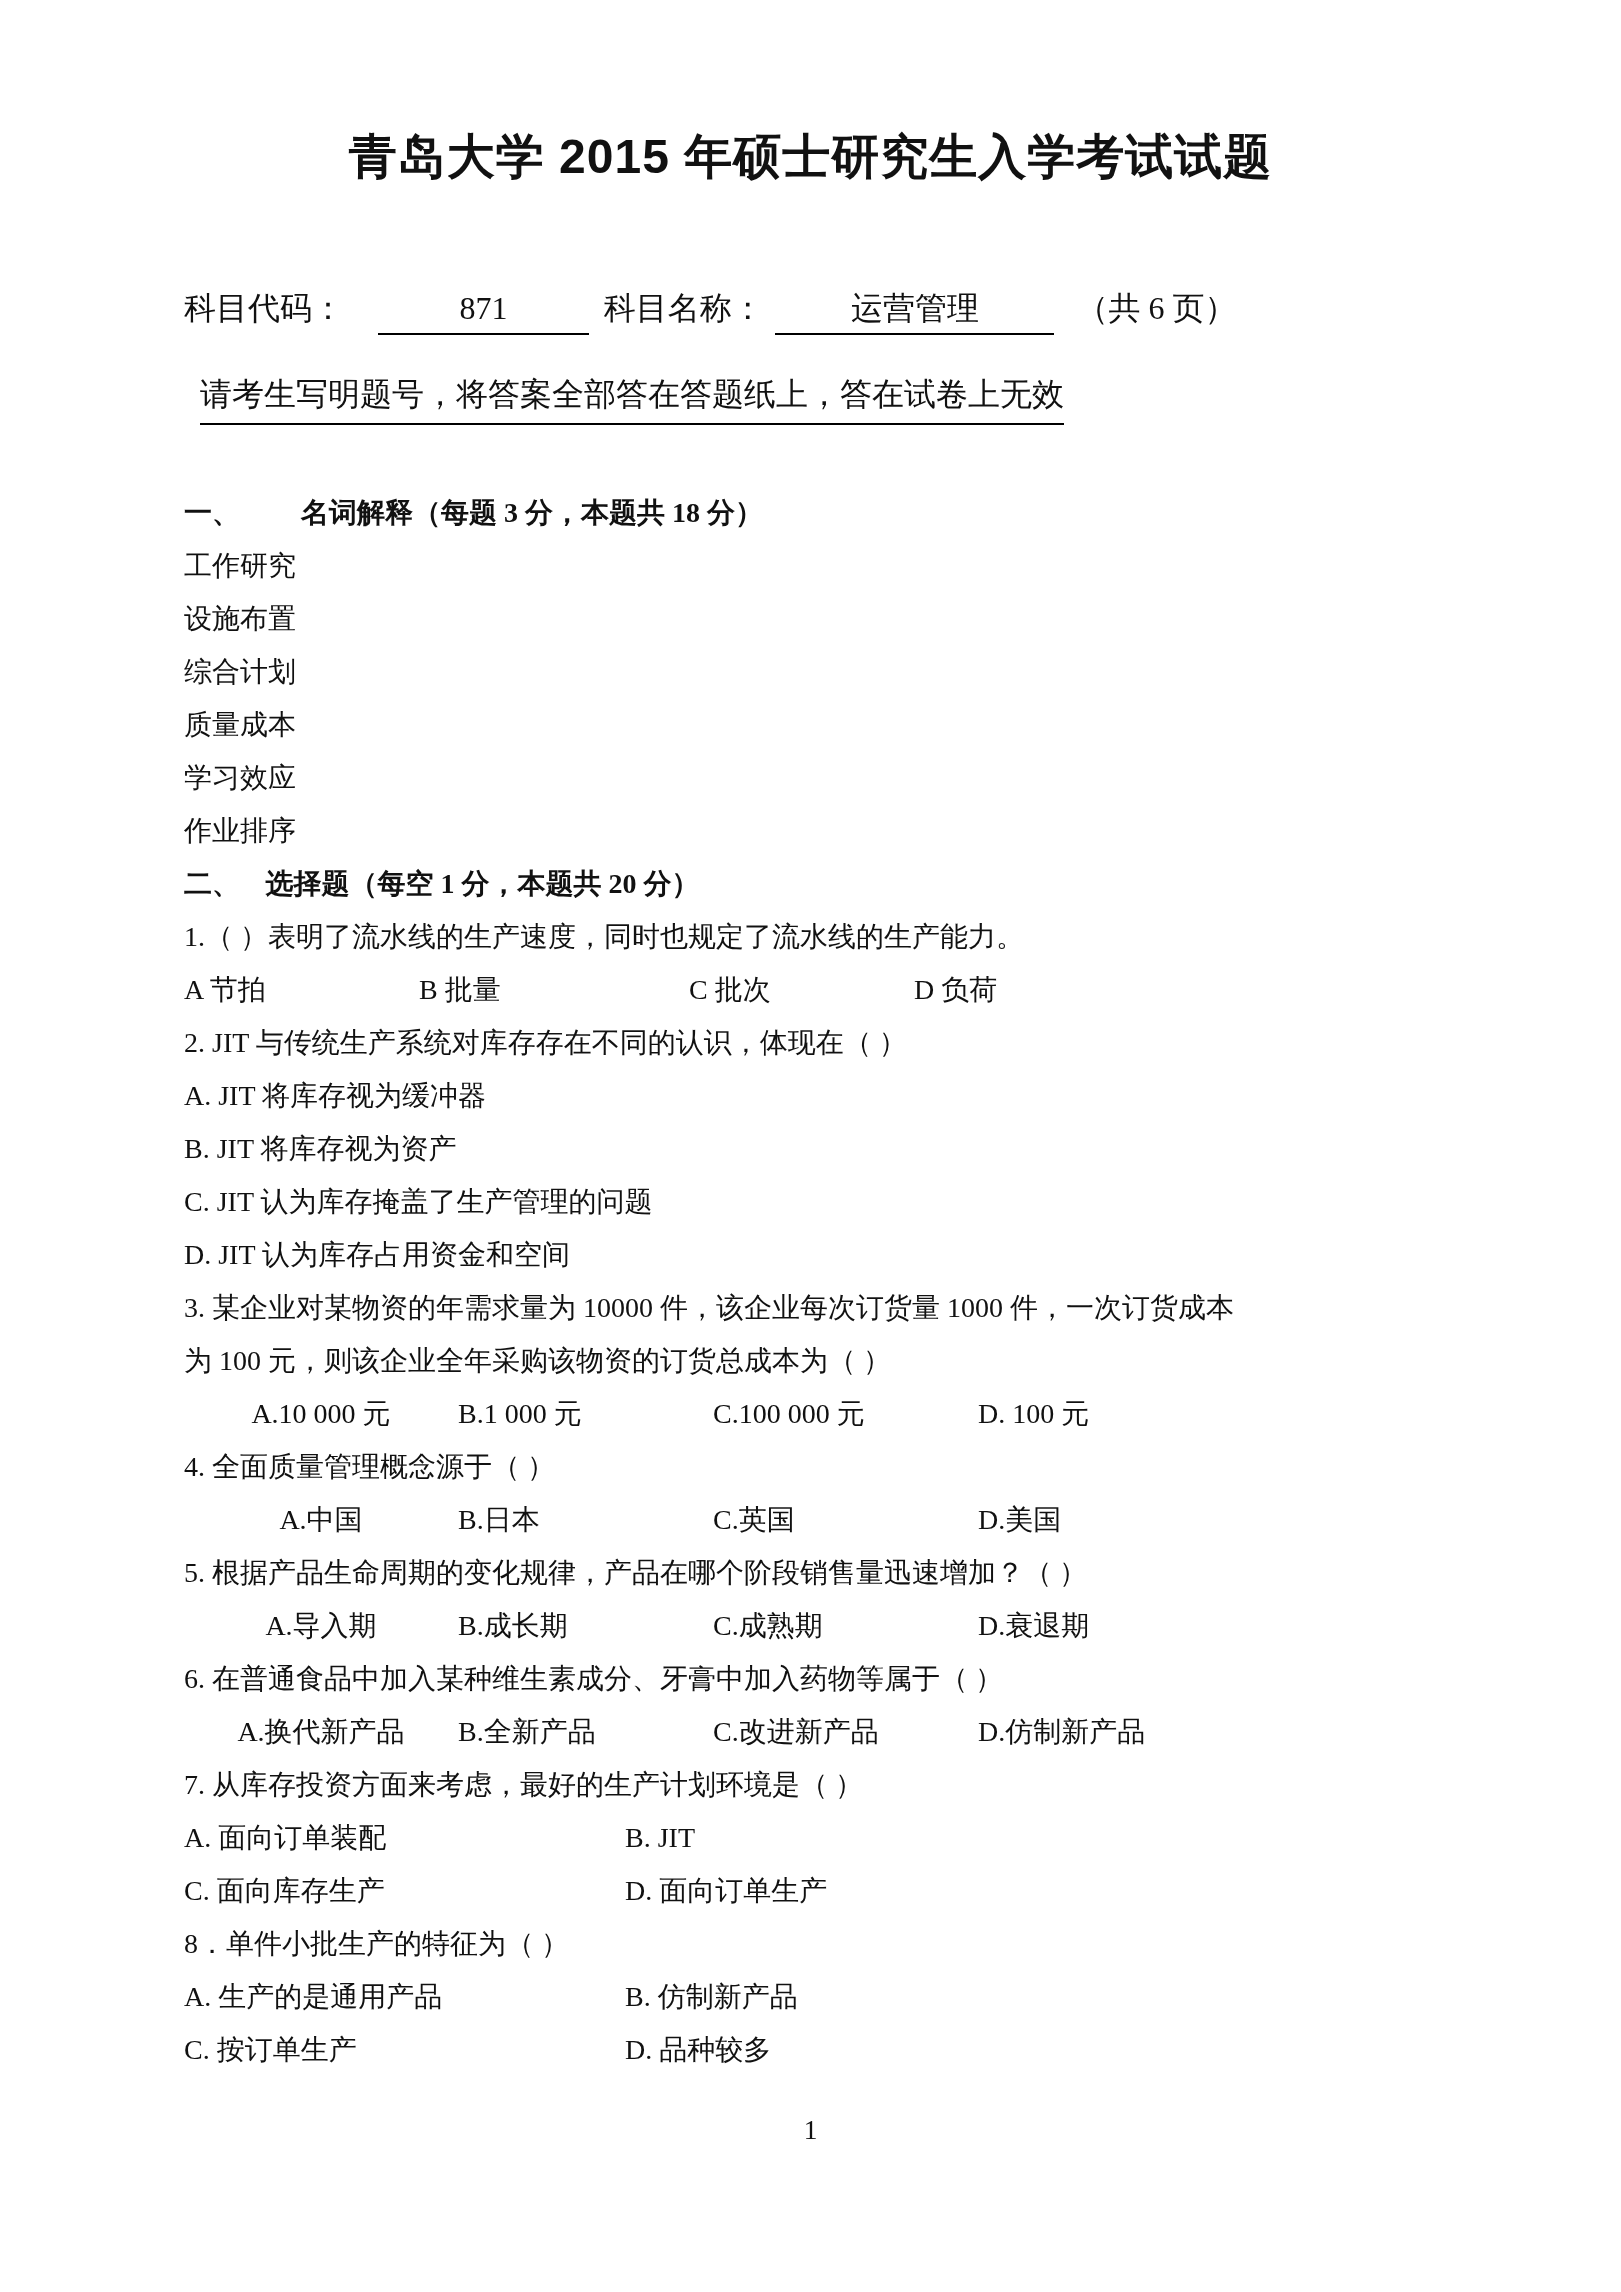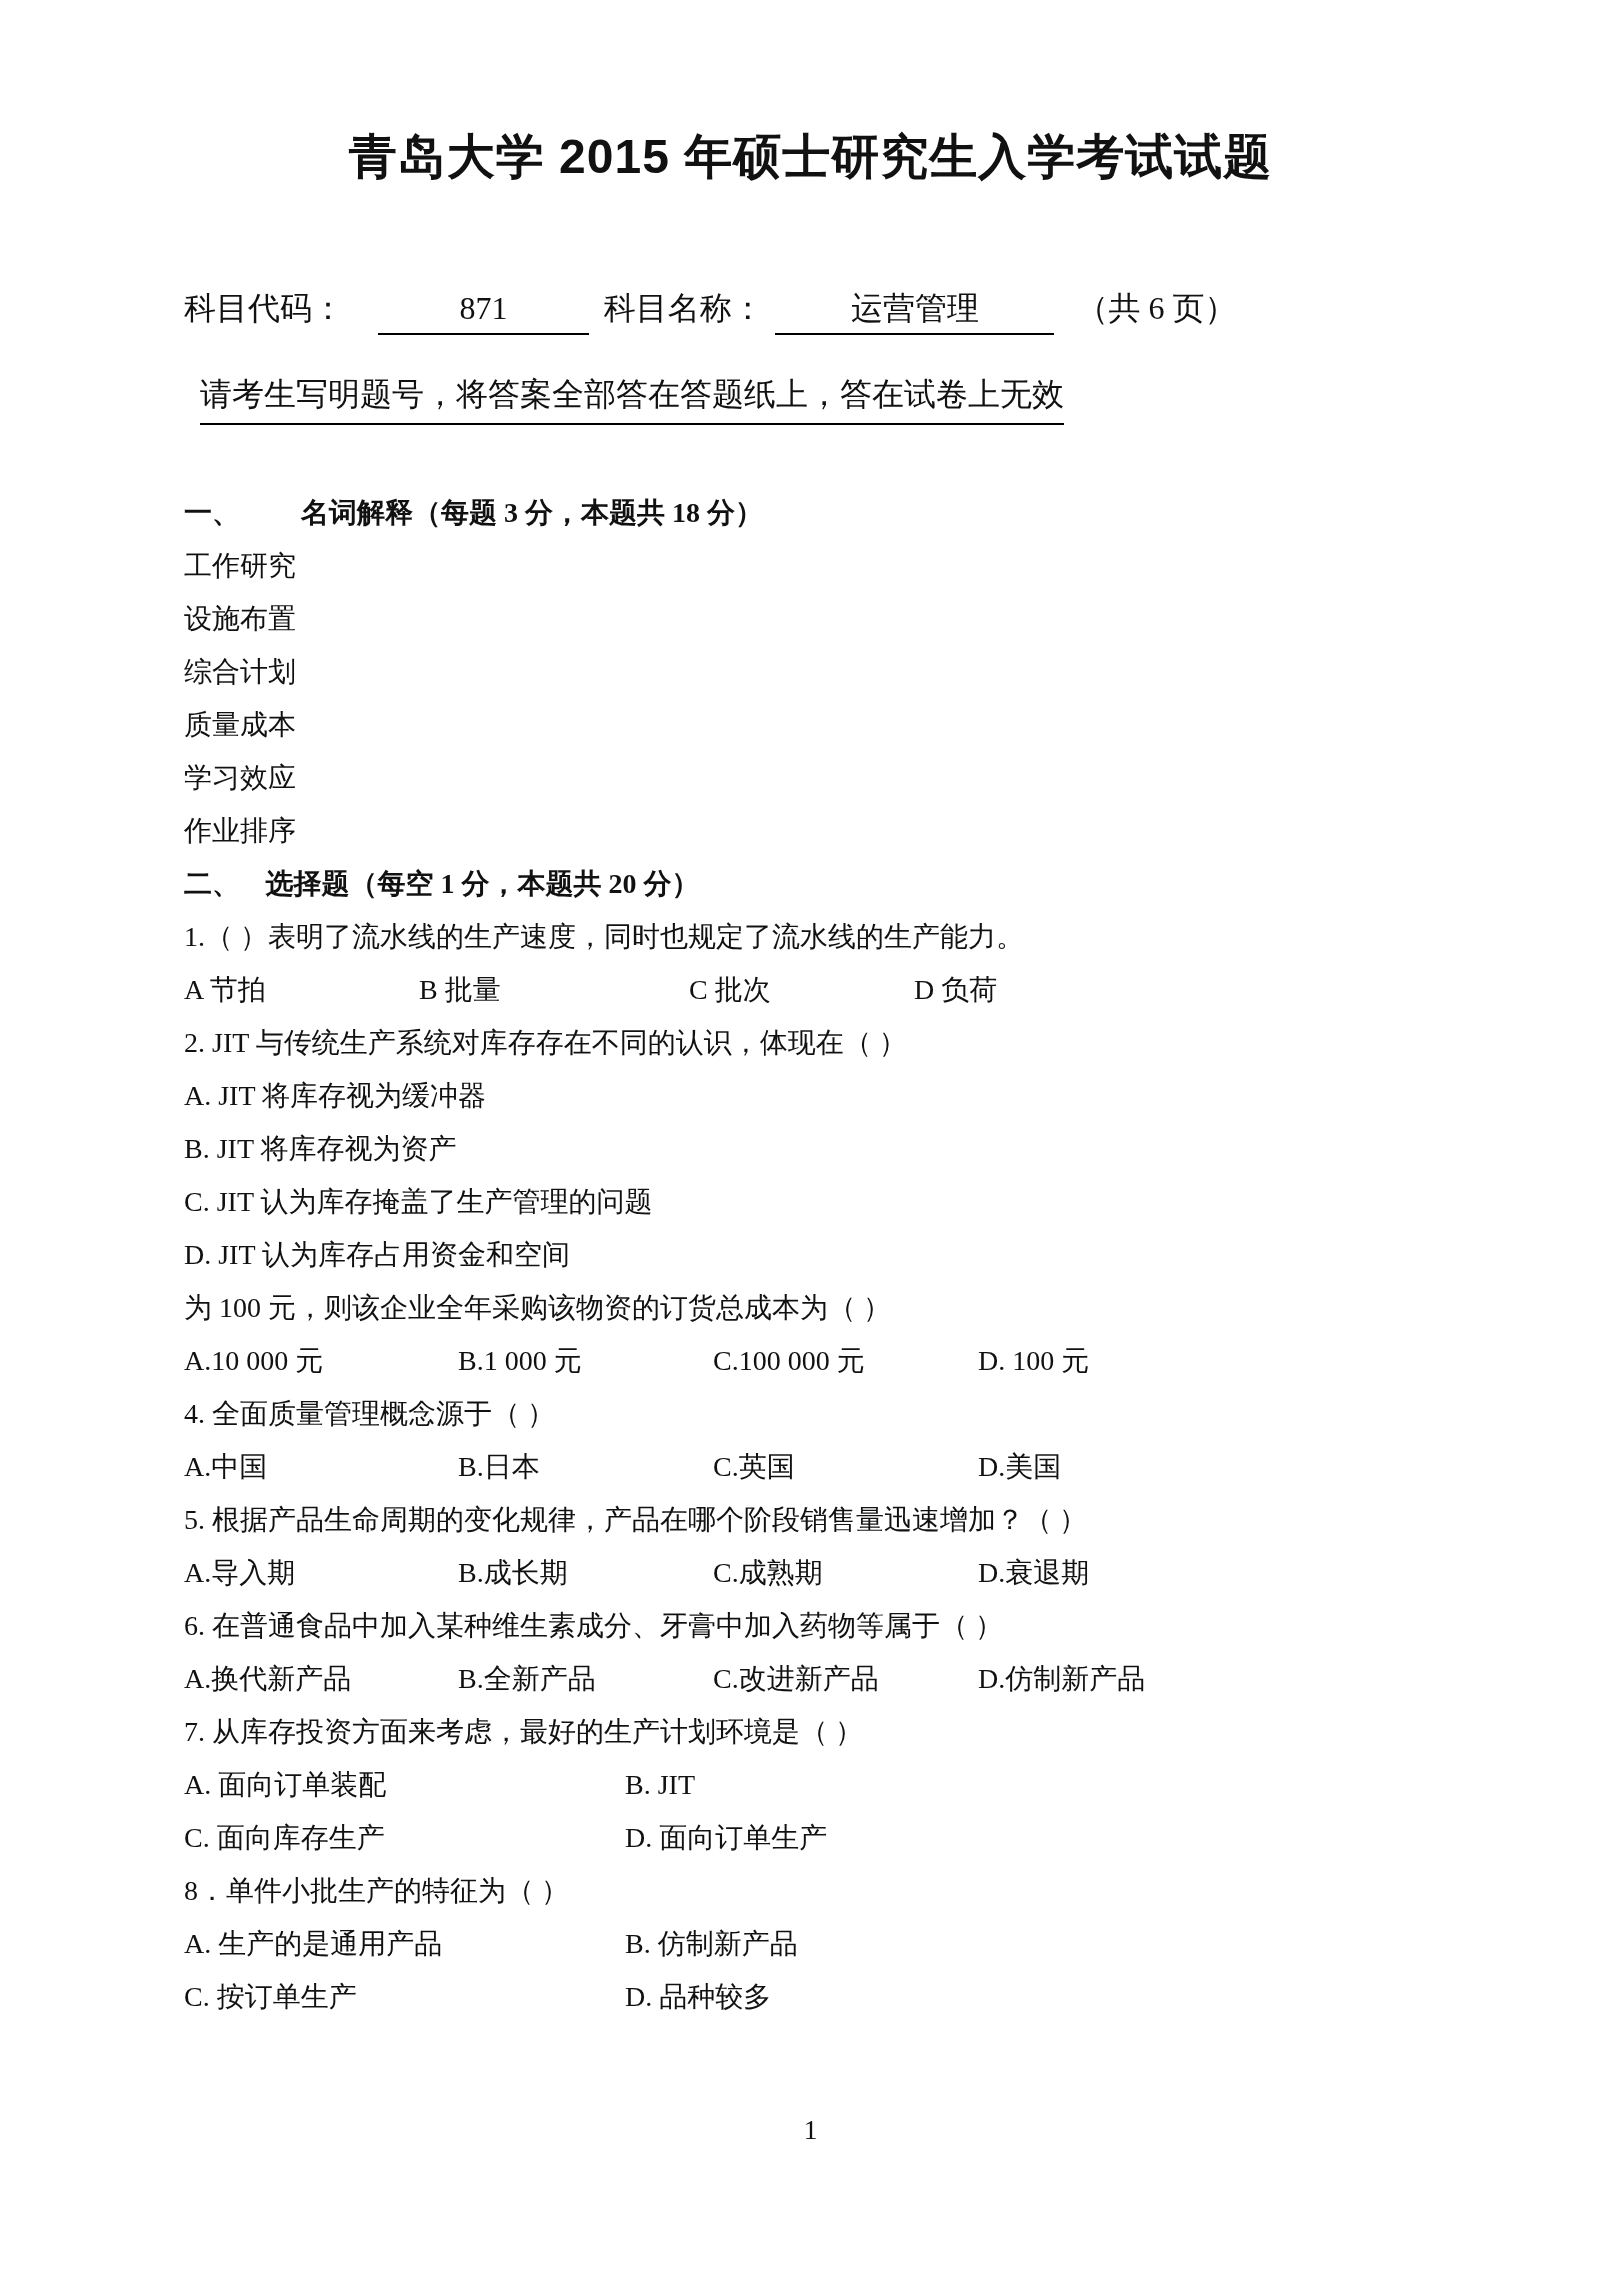--- a/index.html
+++ b/index.html
@@ -38,21 +38,21 @@
   .line{
     height:53px;line-height:53px;font-size:28px;white-space:nowrap;
   }
   .sec-head{font-weight:bold;}
   .gap1{margin-right:61px;}
   .gap2{margin-right:25.5px;}
   .c{display:inline-block;}
   
   .q1o0{width:235px;} .q1o1{width:270px;} .q1o2{width:225px;}
   
-  .s0{width:274px;} .s1{width:255px;} .s2{width:265px;}
+  .s0{width:274px;text-align:center;} .s1{width:255px;} .s2{width:265px;}
   
   .t0{width:441px;}
   .pageno{
     position:absolute;top:2115px;left:0;width:100%;
     text-align:center;font-size:27.4px;
   }
 </style>
 </head>
 <body>
 
@@ -88,20 +88,21 @@
     <div class="line">
       <span class="c q1o0">A 节拍</span><span class="c q1o1">B 批量</span><span class="c q1o2">C 批次</span><span class="c">D 负荷</span>
     </div>
 
     <div class="line">2. JIT 与传统生产系统对库存存在不同的认识，体现在（  ）</div>
     <div class="line">A. JIT 将库存视为缓冲器</div>
     <div class="line">B. JIT 将库存视为资产</div>
     <div class="line">C. JIT 认为库存掩盖了生产管理的问题</div>
     <div class="line">D. JIT 认为库存占用资金和空间</div>
 
+    <div class="line">3. 某企业对某物资的年需求量为 10000 件，该企业每次订货量 1000 件，一次订货成本</div>
     <div class="line">为 100 元，则该企业全年采购该物资的订货总成本为（  ）</div>
     <div class="line">
       <span class="c s0">A.10 000 元</span><span class="c s1">B.1 000 元</span><span class="c s2">C.100 000 元</span><span class="c">D. 100 元</span>
     </div>
 
     <div class="line">4. 全面质量管理概念源于（  ）</div>
     <div class="line">
       <span class="c s0">A.中国</span><span class="c s1">B.日本</span><span class="c s2">C.英国</span><span class="c">D.美国</span>
     </div>
 

